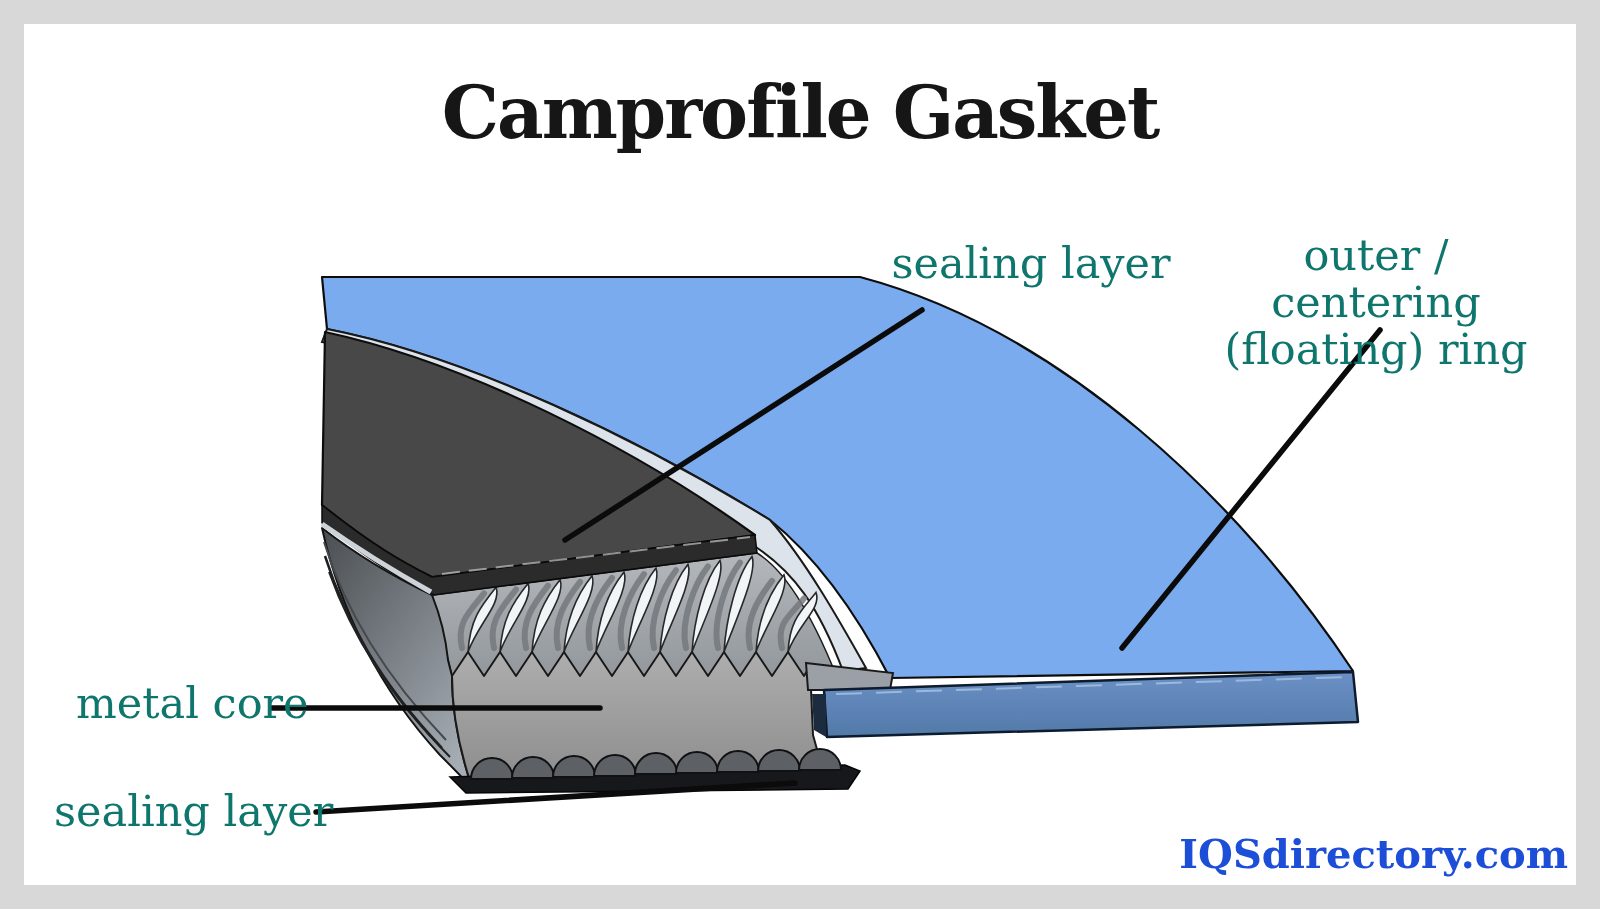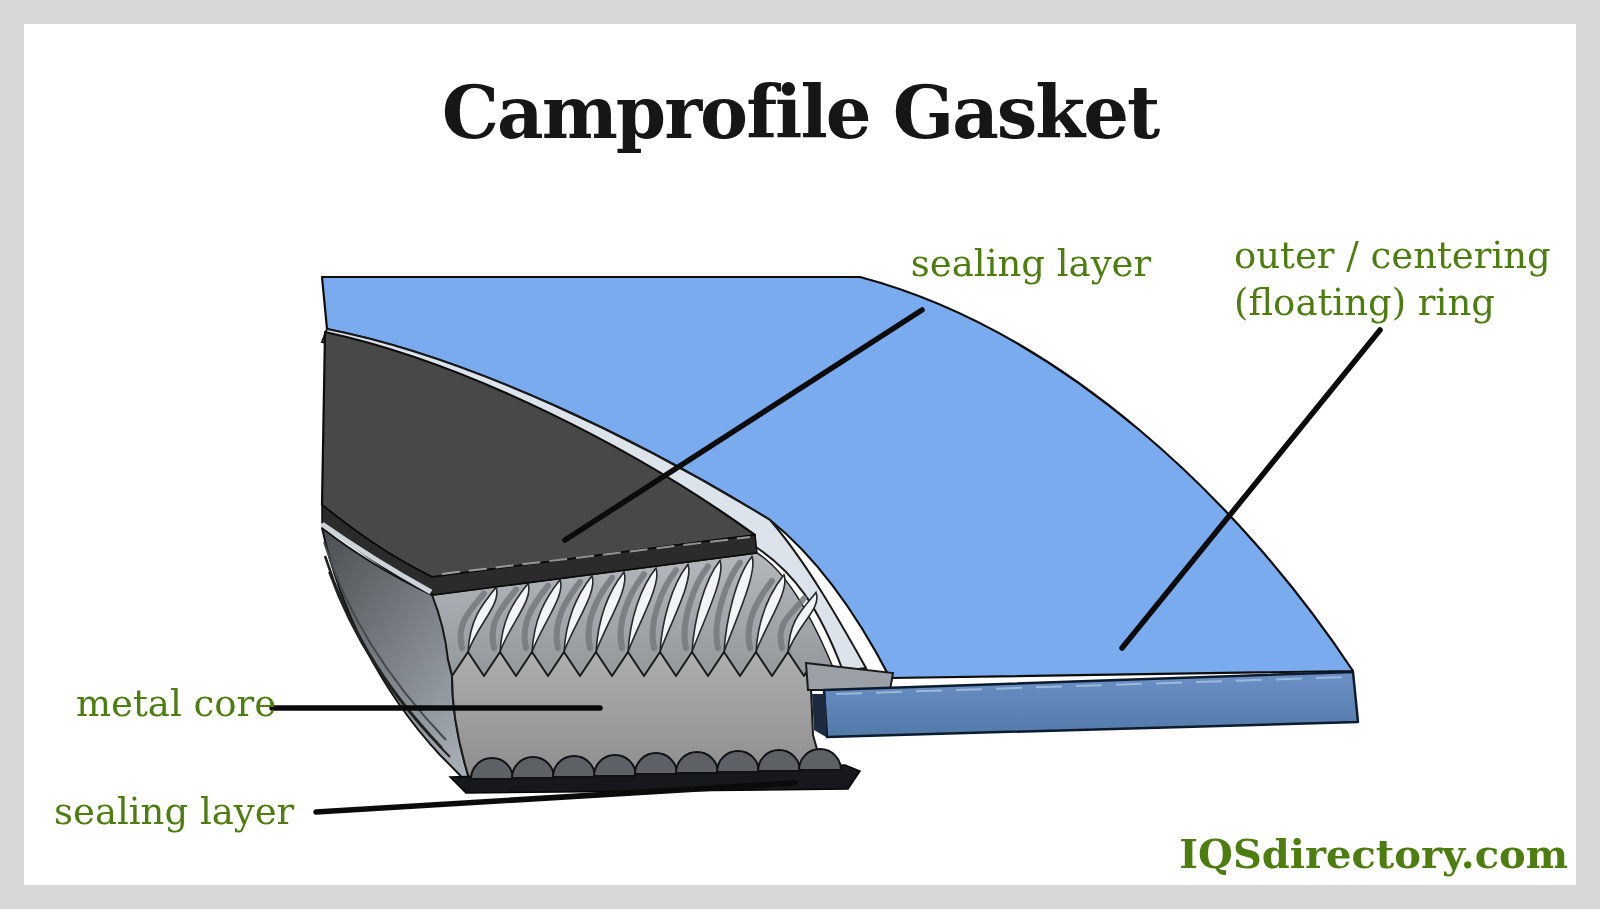--- a/index.html
+++ b/index.html
@@ -12,30 +12,30 @@
     position:absolute;left:24px;top:24px;right:24px;bottom:24px;
     background:#ffffff;
   }
   svg.diagram{position:absolute;left:0;top:0;width:1600px;height:909px;pointer-events:none;}
   .title{
     position:absolute;left:0;right:0;top:70px;
     text-align:center;font-size:72px;font-weight:bold;color:#161616;
     letter-spacing:-2px;
   }
   .lbl{
-    position:absolute;color:#4d7c0f;font-size:37px;line-height:47px;
+    position:absolute;color:#0f766e;font-size:43px;line-height:47px;
     white-space:pre-line;
   }
   .lbl-sealing-top{left:886px;top:240px;width:290px;text-align:center;}
-  .lbl-outer-ring{left:1234px;top:232px;width:356px;}
+  .lbl-outer-ring{left:1198px;top:232px;width:356px;text-align:center;}
   .lbl-metal-core{left:76px;top:680px;}
   .lbl-sealing-bottom{left:54px;top:788px;}
   .watermark{
     position:absolute;right:32px;bottom:32px;
-    font-size:40px;font-weight:bold;color:#4d7c0f;letter-spacing:0px;
+    font-size:40px;font-weight:bold;color:#1d4ed8;letter-spacing:0px;
   }
   
   .outline-strong{stroke:#0d0d0d;stroke-width:2.2;stroke-linejoin:round;}
   #grooves path{fill:#f2f5f8;stroke:#26282a;stroke-width:1.6;}
   #groove-shadows path{fill:none;stroke:#74797e;stroke-width:6;opacity:.85;stroke-linecap:round;}
   #scallops path{stroke:#101114;stroke-width:2;}
   #leader-lines path{fill:none;stroke:#0b0b0b;stroke-width:5.5;stroke-linecap:round;}
 </style>
 </head>
 <body>

